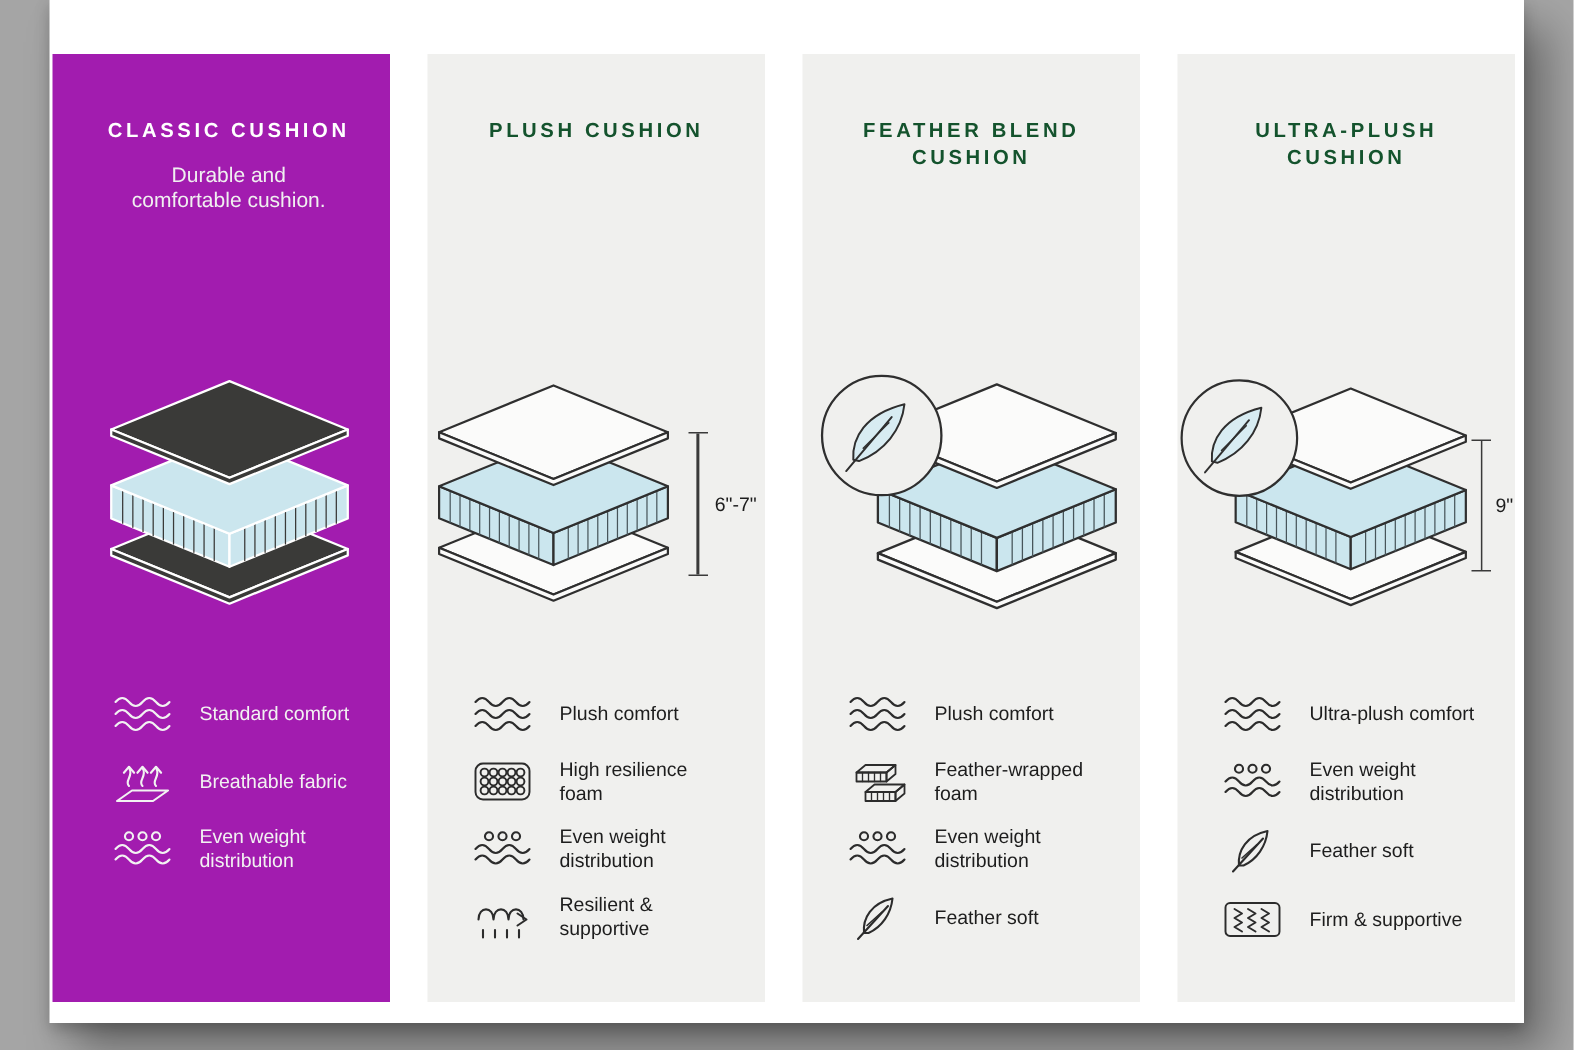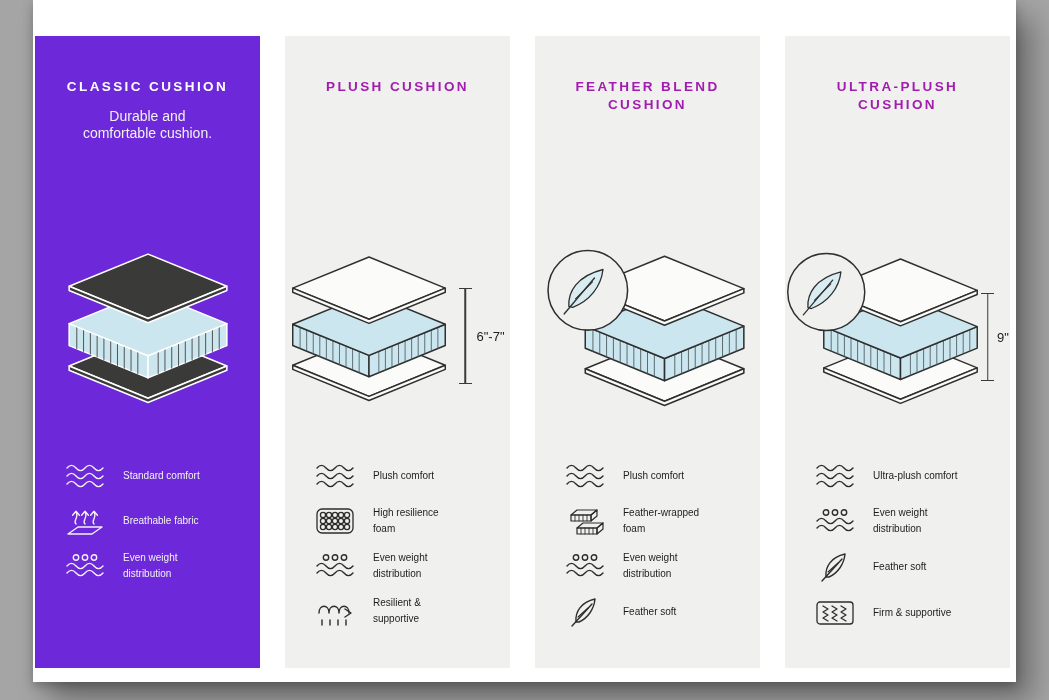--- a/index.html
+++ b/index.html
@@ -21,27 +21,27 @@
   }
   .col{
     width:225px;height:632px;
     background:#f0f0ee;
     color:#1d1d1d;
     box-sizing:border-box;
     flex:0 0 225px;
     --line:#2f2f2f;--sheet:#fbfbfa;--foam:#cbe6ee;--hatch:#47555a;--badge-bg:#f0f0ee;
   }
   .col.dark{
-    background:#6d28d9;color:#f5f5f5;
+    background:#a21caf;color:#f5f5f5;padding-left:10px;
     --line:#ffffff;--sheet:#3a3a38;--foam:#cbe6ee;--hatch:#3a3a38;--badge-bg:#3a3a38;
   }
   .col-header{height:136px;padding-top:42px;box-sizing:content-box;text-align:center;}
   .col-title{
     margin:0;font-size:13.5px;font-weight:700;letter-spacing:2.4px;
-    line-height:18px;white-space:pre-line;color:#a21caf;
+    line-height:18px;white-space:pre-line;color:#14532d;
   }
   .dark .col-title{color:#ffffff;}
   .col-desc{
     margin:12px auto 0;max-width:210px;
     font-size:14px;line-height:17px;white-space:pre-line;color:#2b2b2b;
   }
   .dark .col-desc{color:#f0f0f0;}
   .diagram-area{
     height:226px;display:flex;align-items:center;justify-content:center;
   }
@@ -61,21 +61,21 @@
   }
   .features{
     list-style:none;margin:20px 0 0;padding:0 6px 0 30px;
   }
   .feat{display:flex;align-items:center;min-height:32px;margin-bottom:13px;}
   .feat-icon{
     flex:0 0 40px;width:40px;margin-right:18px;
     display:flex;align-items:center;justify-content:center;color:#2c2c2c;
   }
   .dark .feat-icon{color:#f2f2f2;}
-  .feat-label{font-size:10px;line-height:16px;white-space:pre-line;color:#1d1d1d;}
+  .feat-label{font-size:13px;line-height:16px;white-space:pre-line;color:#1d1d1d;}
   .dark .feat-label{color:#f2f2f2;}
   svg{display:block;}
 </style>
 </head>
 <body>
 
 <svg width="0" height="0" style="position:absolute" aria-hidden="true">
   <defs>
     <symbol id="sym-cushion" viewBox="0 0 200 184">
       <g stroke="var(--line,#333)" stroke-width="1.8" stroke-linejoin="round" stroke-linecap="round">

